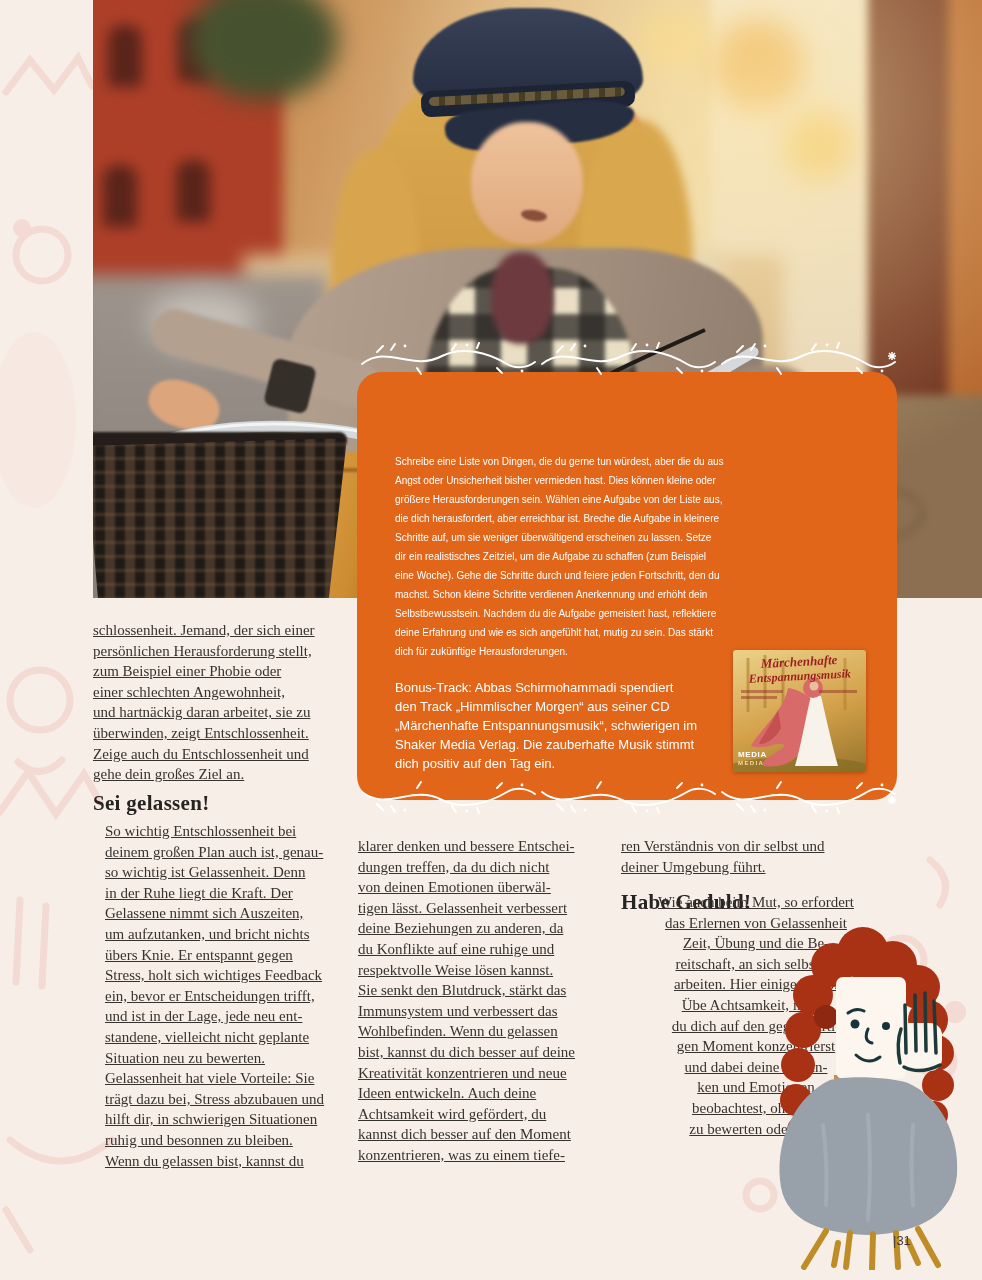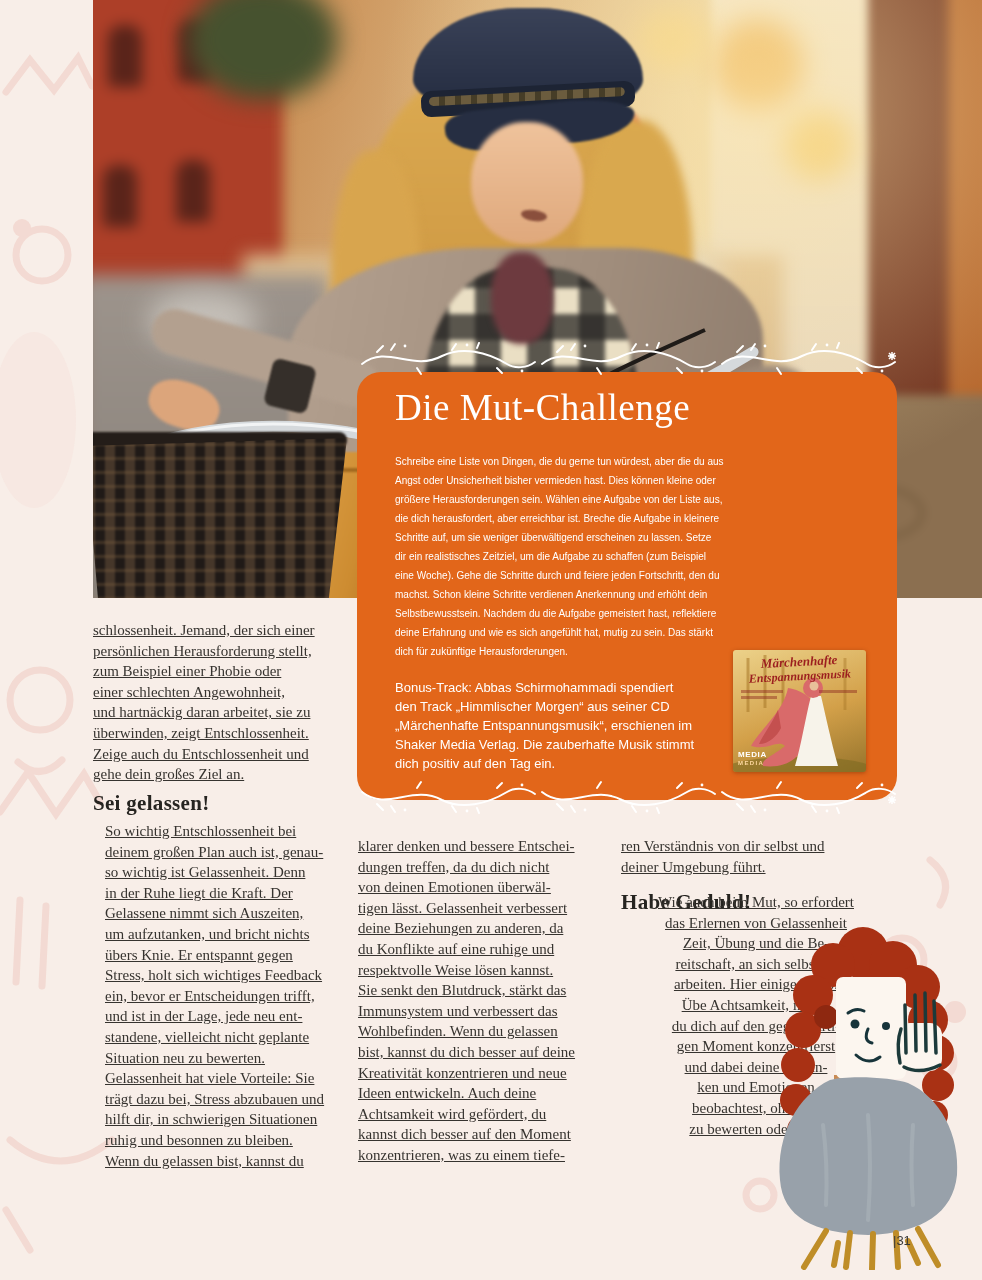--- a/index.html
+++ b/index.html
@@ -212,35 +212,34 @@
   <svg class="flourish flourish-bottom" viewBox="0 0 540 34">
     <use href="#swirl" x="0"></use>
       <use href="#swirl" x="180"></use>
       <use href="#swirl" x="360"></use>
     <g stroke="#fff" stroke-width="1.5">
         <path d="M531,14 L539,14 M535,10 L535,18 M532,11 L538,17 M532,17 L538,11"></path>
       </g>
   </svg>
 
   <div class="challenge-box">
-    <div class="challenge-title">Die Mut-Challenge</div>
     <div class="challenge-body">Schreibe eine Liste von Dingen, die du gerne tun würdest, aber die du aus
 Angst oder Unsicherheit bisher vermieden hast. Dies können kleine oder
 größere Herausforderungen sein. Wählen eine Aufgabe von der Liste aus,
 die dich herausfordert, aber erreichbar ist. Breche die Aufgabe in kleinere
 Schritte auf, um sie weniger überwältigend erscheinen zu lassen. Setze
 dir ein realistisches Zeitziel, um die Aufgabe zu schaffen (zum Beispiel
 eine Woche). Gehe die Schritte durch und feiere jeden Fortschritt, den du
 machst. Schon kleine Schritte verdienen Anerkennung und erhöht dein
 Selbstbewusstsein. Nachdem du die Aufgabe gemeistert hast, reflektiere
 deine Erfahrung und wie es sich angefühlt hat, mutig zu sein. Das stärkt
 dich für zukünftige Herausforderungen.</div>
     <div class="challenge-bonus">Bonus-Track: Abbas Schirmohammadi spendiert
 den Track „Himmlischer Morgen“ aus seiner CD
-„Märchenhafte Entspannungsmusik“, erschienen im
+„Märchenhafte Entspannungsmusik“, schwierigen im
 Shaker Media Verlag. Die zauberhafte Musik stimmt
 dich positiv auf den Tag ein.</div>
     <div class="cd-cover">
       <svg width="133" height="122" style="position:absolute;left:0;top:0;">
         <line x1="15" y1="8" x2="15" y2="62" stroke="#a87828" stroke-width="3" opacity=".55"></line>
         <line x1="32" y1="5" x2="32" y2="58" stroke="#a87828" stroke-width="3" opacity=".55"></line>
         <line x1="50" y1="10" x2="50" y2="55" stroke="#a87828" stroke-width="3" opacity=".55"></line>
         <line x1="112" y1="8" x2="112" y2="60" stroke="#a87828" stroke-width="3" opacity=".45"></line>
         <ellipse cx="66" cy="118" rx="72" ry="11" fill="#7f6a22" opacity=".6"></ellipse>
         <path d="M55,38 C50,62 30,76 18,96 C35,101 45,89 52,96 C40,106 28,109 30,116 C55,119 70,106 72,89 C78,101 70,111 78,115 C95,113 100,96 92,71 C85,51 70,40 55,38 Z" fill="#d96a6a"></path>

